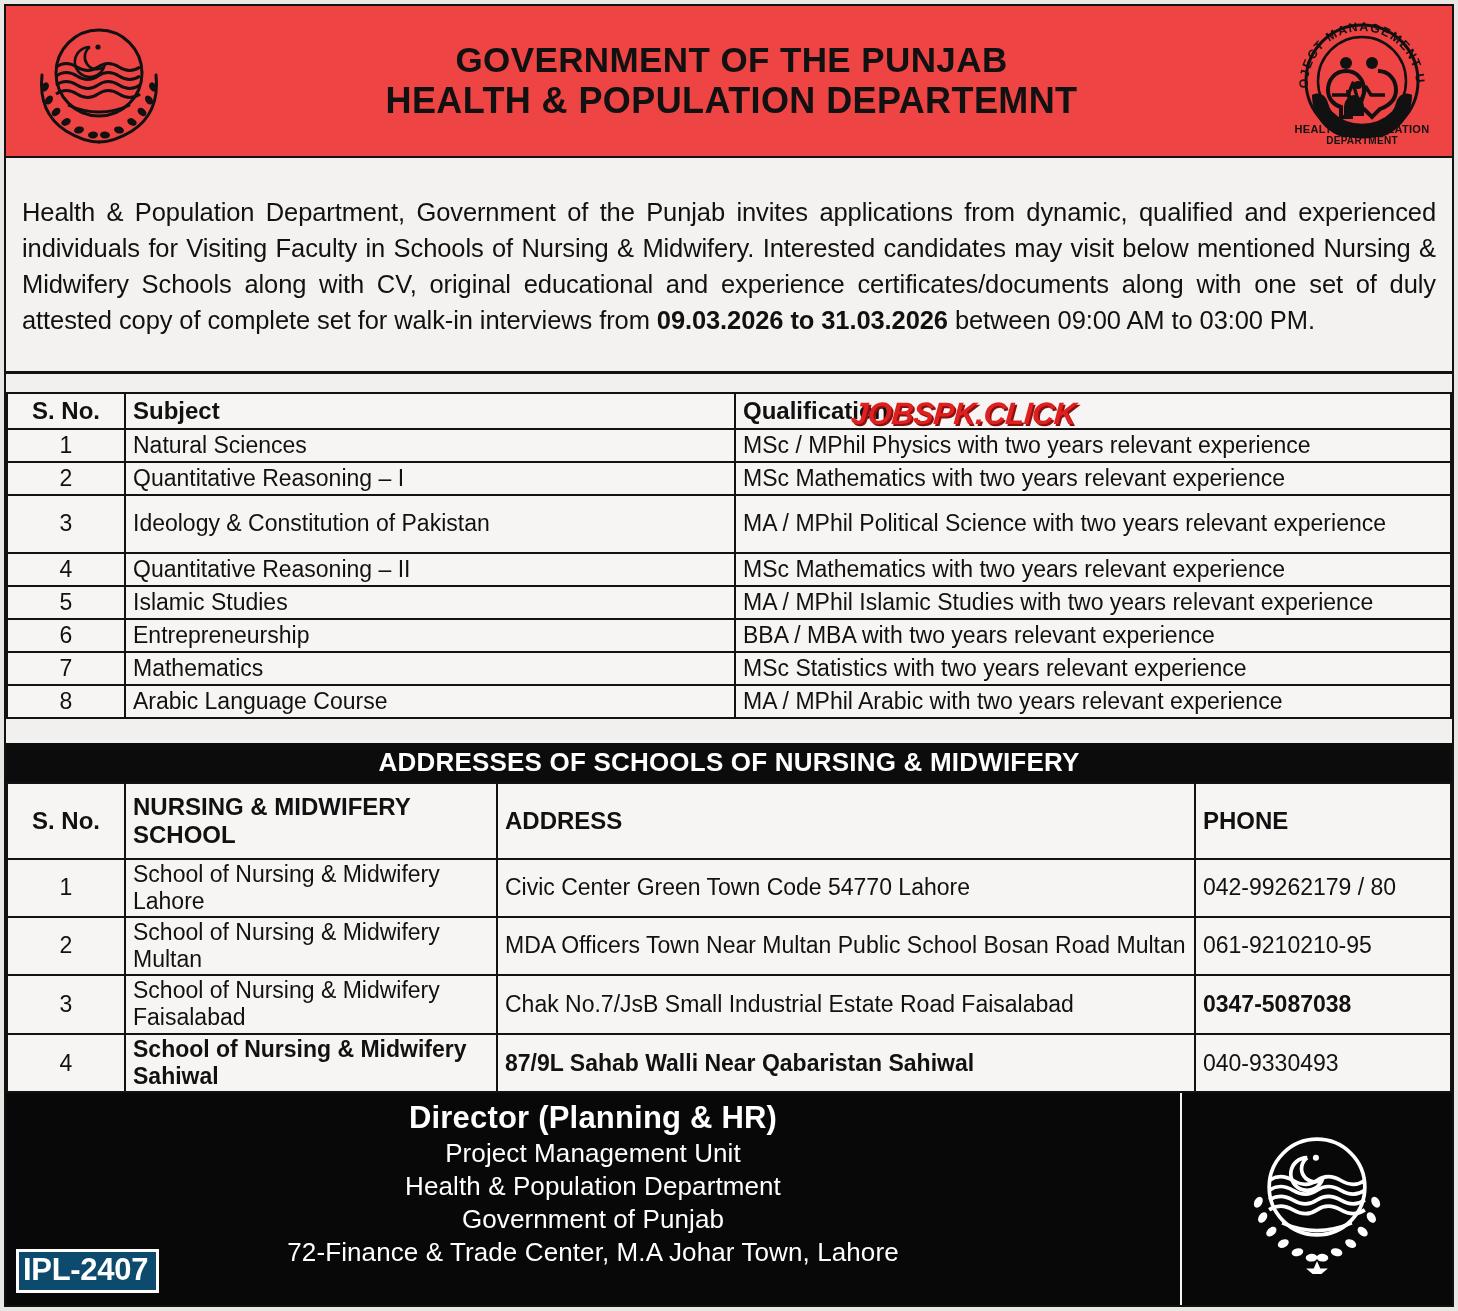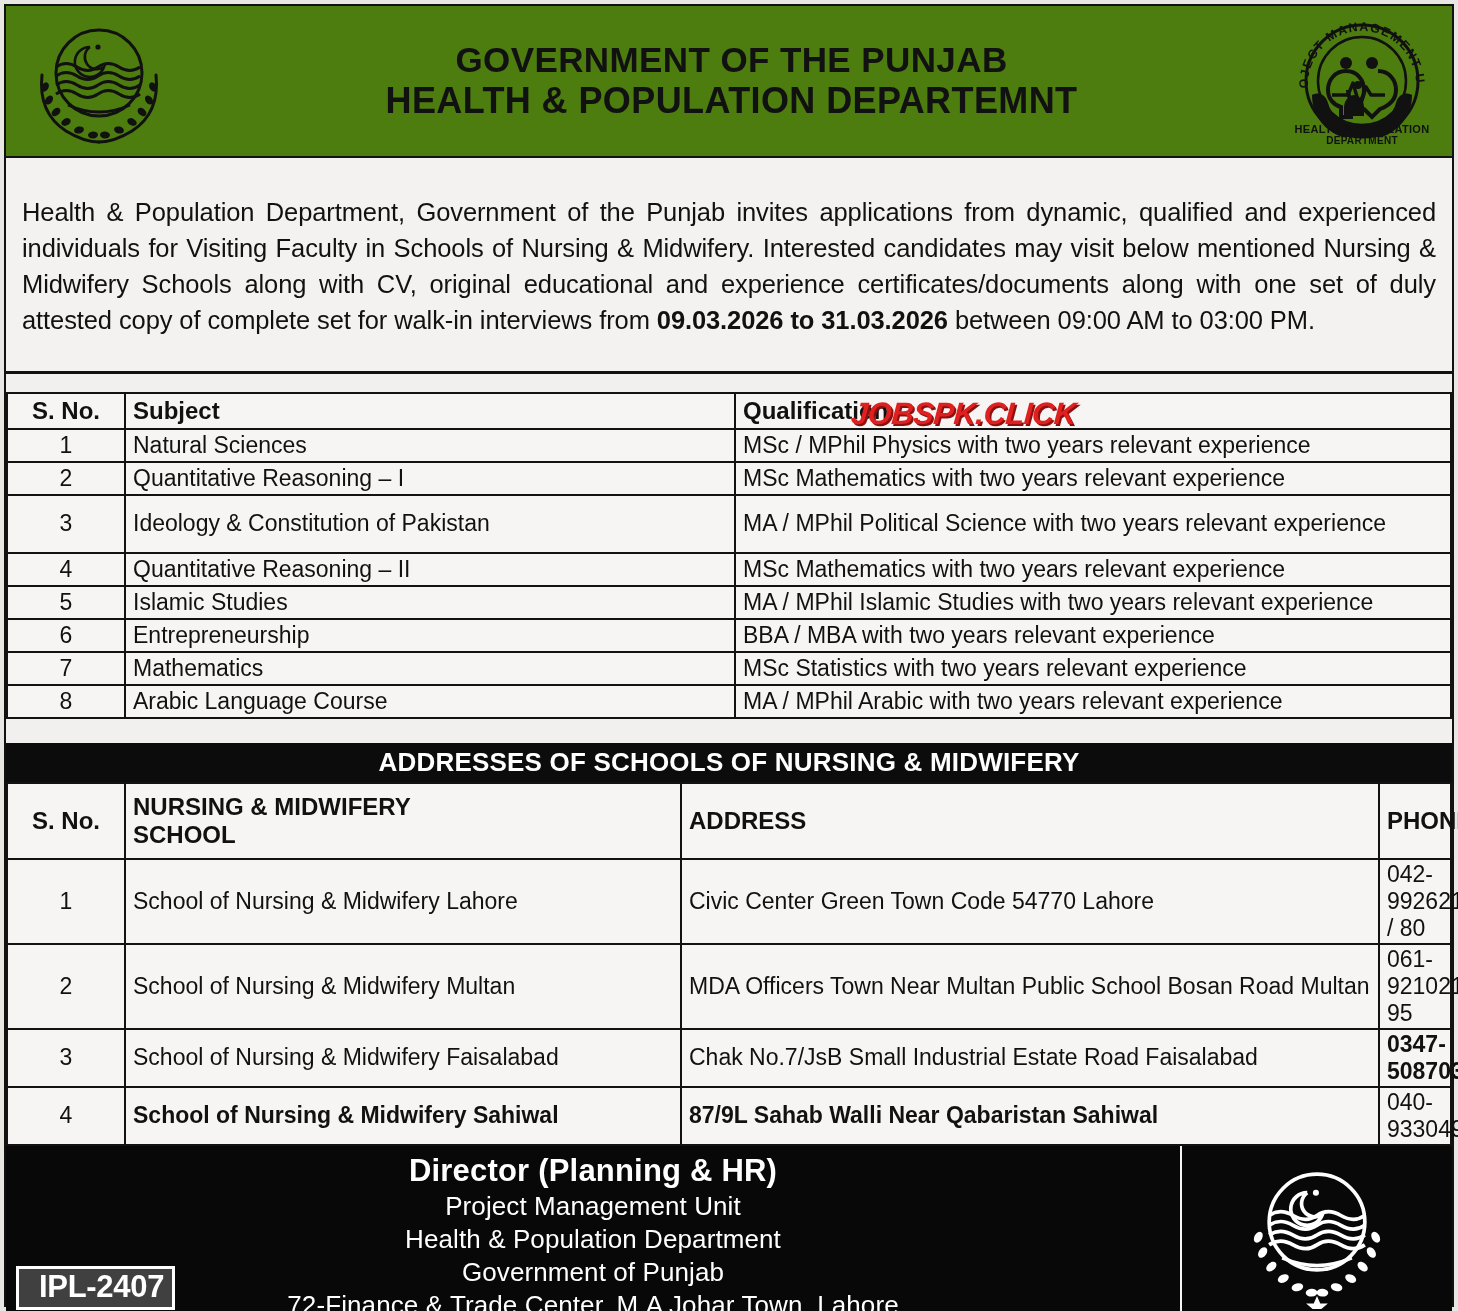--- a/index.html
+++ b/index.html
@@ -9,21 +9,21 @@
     background:#e9e7e4;box-sizing:border-box;
   }
   .sheet{
     position:absolute;left:4px;top:4px;width:1450px;height:1303px;
     background:#f2f0ee;border:2px solid #111;box-sizing:border-box;
     display:flex;flex-direction:column;
   }
 
   
   .masthead{
-    height:152px;flex:0 0 152px;background:#4d7c0f;
+    height:152px;flex:0 0 152px;background:#ef4444;
     display:flex;align-items:center;border-bottom:2px solid #141414;
     box-sizing:border-box;position:relative;
   }
   .logo-left{width:185px;flex:0 0 185px;display:flex;align-items:center;justify-content:center;}
   .logo-right{width:180px;flex:0 0 180px;display:flex;align-items:center;justify-content:center;}
   .masthead-titles{flex:1;text-align:center;}
   .gov-line1{
     font-size:35px;font-weight:bold;letter-spacing:.4px;color:#111;
     line-height:1.18;white-space:nowrap;
   }
@@ -79,21 +79,21 @@
   .tbl-elig .c-no{width:118px;text-align:center;}
   .tbl-elig .c-sub{width:610px;text-align:left;}
   .tbl-elig .c-qual{text-align:left;}
   .tbl-elig tr.r1 td{height:33px;}
   .tbl-elig tr.r2 td{height:58px;}
 
   
   .tbl-addr th{font-size:24px;}
   .tbl-addr td{font-size:23px;}
   .tbl-addr .c-no{width:118px;text-align:center;}
-  .tbl-addr .c-school{width:556px;text-align:left;}
+  .tbl-addr .c-school{width:372px;text-align:left;}
   .tbl-addr .c-addr{width:698px;text-align:left;}
   .tbl-addr .c-phone{text-align:left;}
   .tbl-addr thead th{height:76px;}
   .tbl-addr tr.r1 td{height:34px;}
   .tbl-addr tr.r2 td{height:56px;}
   .tbl-addr td.b{font-weight:bold;}
   .two-line{line-height:1.2;}
 
   .gap{height:24px;background:#f2f0ee;flex:0 0 24px;}
   .gap-sm{height:18px;background:#f2f0ee;flex:0 0 18px;}
@@ -105,23 +105,23 @@
   }
   .footer-main{flex:1;text-align:center;padding-top:6px;position:relative;}
   .f-title{font-size:31px;font-weight:bold;line-height:1.22;letter-spacing:.2px;}
   .f-line{font-size:26px;line-height:1.27;letter-spacing:.1px;}
   .footer-logo-col{
     width:270px;flex:0 0 270px;border-left:2px solid #f5f5f5;
     display:flex;align-items:center;justify-content:center;
   }
   .ipl{
     position:absolute;left:10px;bottom:12px;
-    border:3px solid #fff;padding:1px 8px 3px 20px;
+    border:3px solid #fff;padding:1px 8px 3px 4px;
     font-size:31px;font-weight:bold;letter-spacing:-.3px;line-height:1.1;
-    background:#404040;
+    background:#0c4a6e;
   }
 </style>
 </head>
 <body>
 
 <div class="page">
  <div class="sheet">
 
   <div class="masthead">
     <div class="logo-left">

